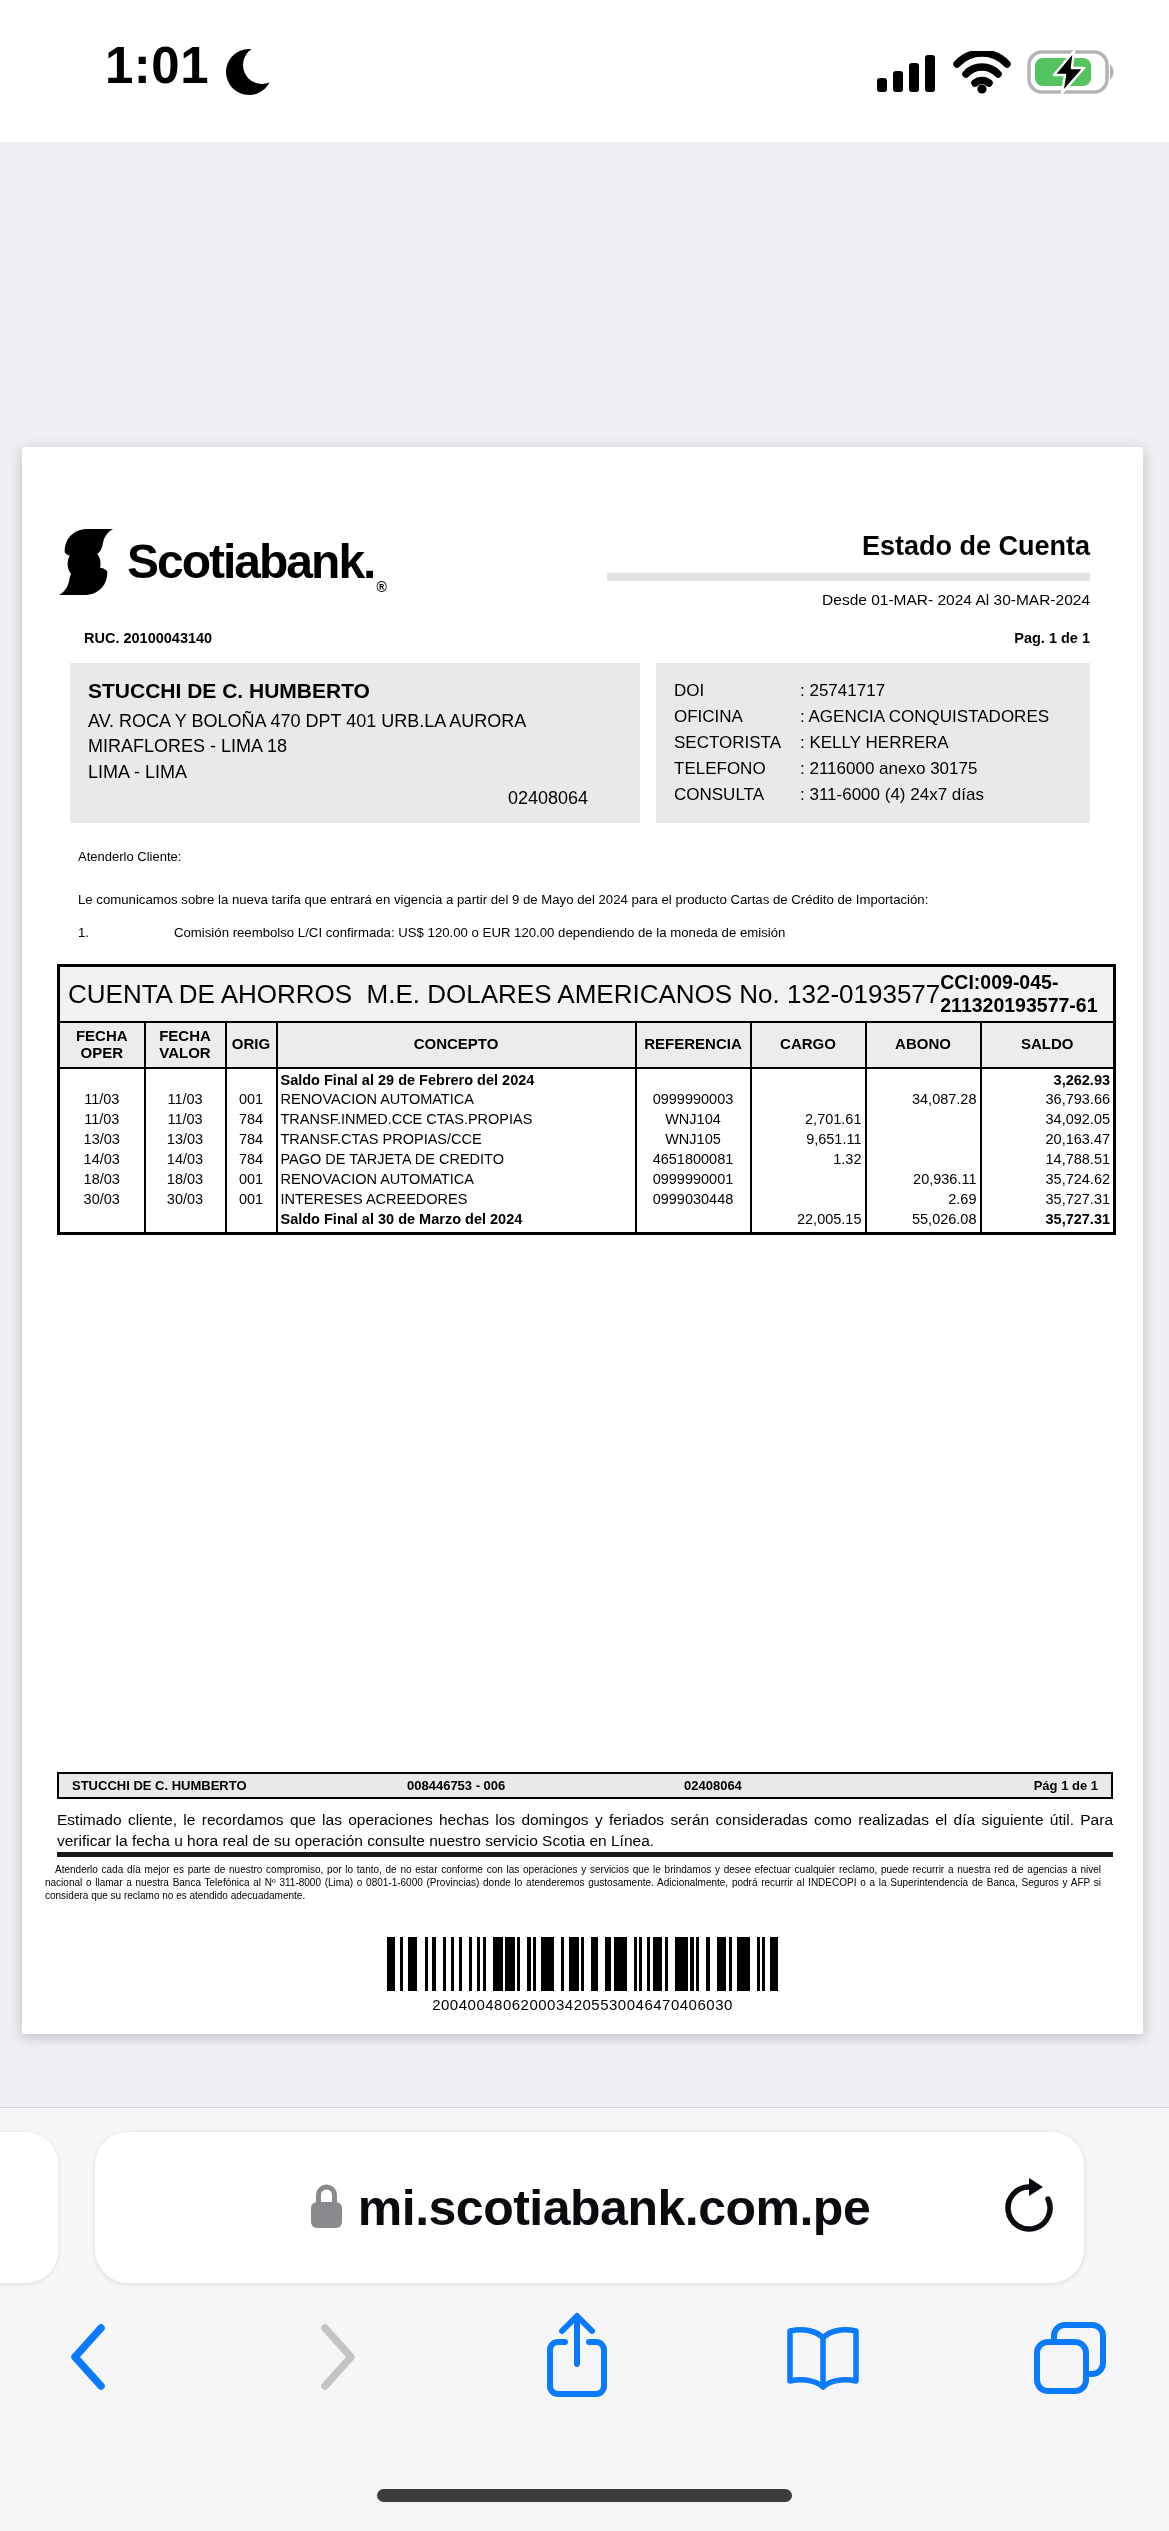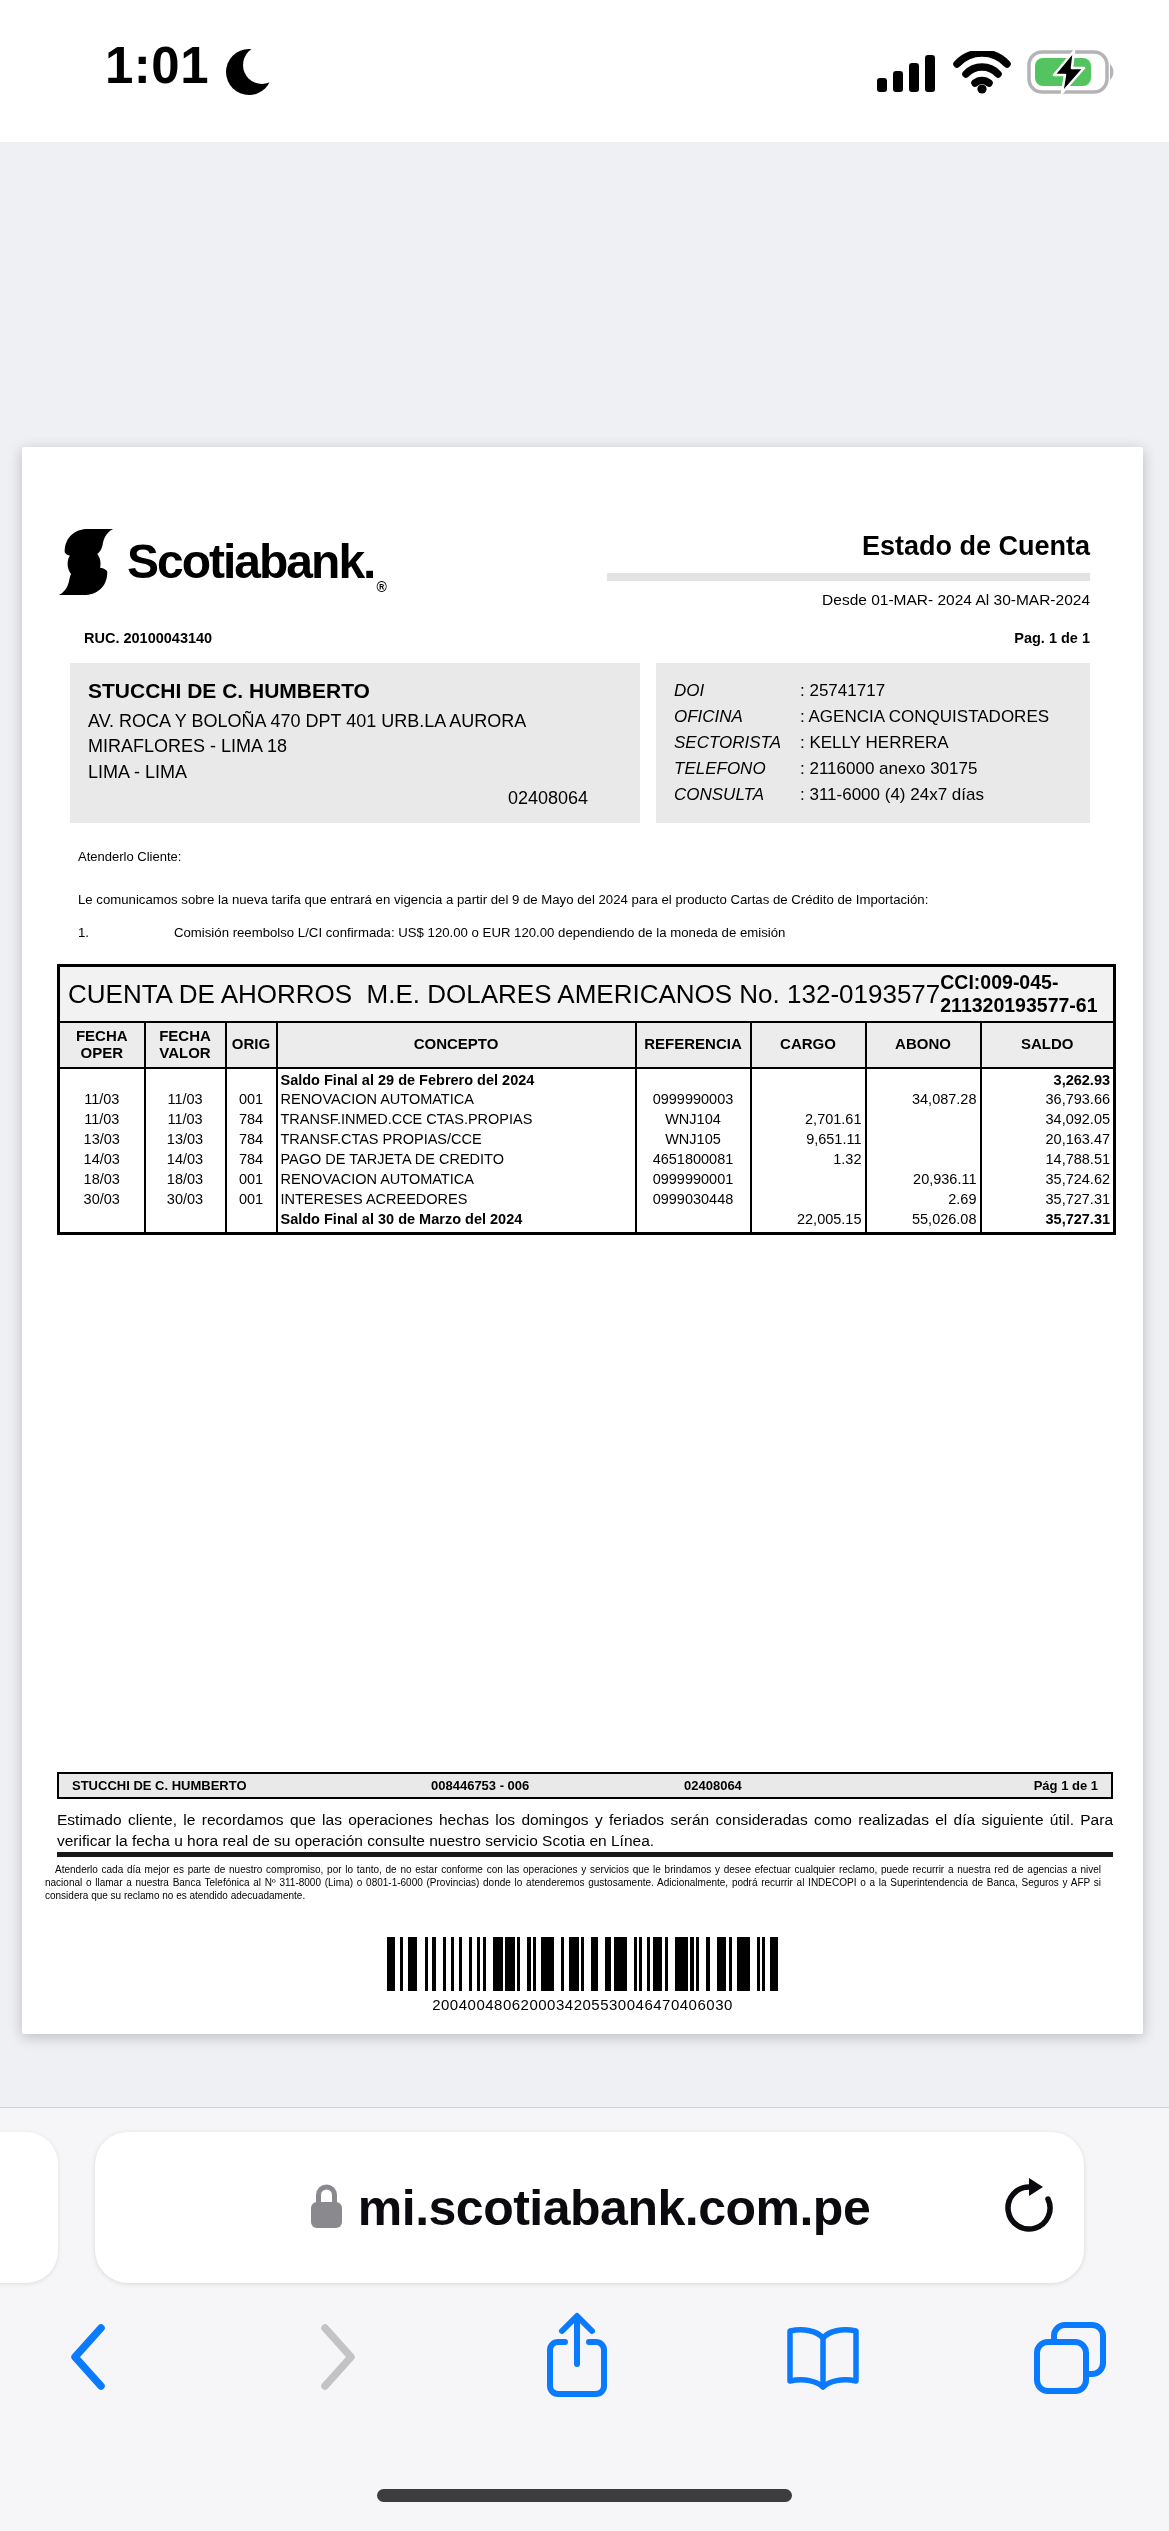--- a/index.html
+++ b/index.html
@@ -35,21 +35,21 @@
     position:absolute; left:48px; top:216px; width:570px; height:160px;
     background:#e9e9e9; padding:13px 18px; font-size:18px; line-height:1.42;
   }
   .cust-name { font-size:21px; font-weight:700; margin-bottom:3px; }
   .cust-code { text-align:right; padding-right:34px; margin-top:1px; }
   .info-box {
     position:absolute; left:634px; top:216px; width:434px; height:160px;
     background:#e9e9e9; padding:15px 18px; font-size:17px; line-height:1.53;
   }
   .info-row { display:flex; }
-  .info-label { width:126px; flex:0 0 126px;font-style:italic; }
+  .info-label { width:126px; flex:0 0 126px; }
   .greeting { position:absolute; left:56px; top:402px; font-size:13px; }
   .tariff-line { position:absolute; left:56px; top:445px; width:1010px; font-size:13.2px; }
   .tariff-item { position:absolute; left:56px; top:478px; width:1010px; font-size:13.2px; display:flex; }
   .tariff-num { width:96px; flex:0 0 96px; }
   
   .acct-table { position:absolute; left:35px; top:517px; width:1056px; border-collapse:collapse; table-layout:fixed; }
   .acct-table, .acct-table td, .acct-table th { border:2px solid #000; }
   .acct-table { border-width:3px; }
   .title-cell { background:#f2f2f2; padding:4px 8px; }
   .title-flex { display:flex; justify-content:space-between; align-items:center; }
@@ -69,21 +69,21 @@
   td.c { text-align:center; }
   td.l { text-align:left; padding-left:8px; }
   td.r { text-align:right; padding-right:8px; }
   tr.total-row td:nth-child(4), tr.total-row td:nth-child(8) { font-weight:700; }
   
   .footer-bar {
     position:absolute; left:35px; top:1325px; width:1056px; height:27px;
     background:#e9e9e9; border:2px solid #000; font-size:13px; font-weight:700;
   }
   .fb-name { position:absolute; left:13px; top:4px; }
-  .fb-acct { position:absolute; left:348px; top:4px;margin-left:24px; }
+  .fb-acct { position:absolute; left:348px; top:4px; }
   .fb-code { position:absolute; left:625px; top:4px; }
   .fb-page { position:absolute; right:13px; top:4px; }
   .note-1 { position:absolute; left:35px; top:1363px; width:1056px; font-size:15.5px; line-height:1.35; text-align:justify; }
   .heavy-rule { position:absolute; left:35px; top:1405px; width:1056px; height:5px; background:#191919; }
   .note-2 { position:absolute; left:23px; top:1416px; width:1056px; font-size:10px; line-height:1.32; text-align:justify; text-indent:10px; }
   .barcode-wrap { position:absolute; left:0; top:1490px; width:100%; text-align:center; }
   .barcode-bars { display:inline-flex; height:54px; align-items:stretch; }
   .barcode-bars i { display:block; height:100%; background:#000; }
   .barcode-bars i.g { background:#fff; }
   .barcode-num { font-size:15px; margin-top:1px; letter-spacing:.5px; }

